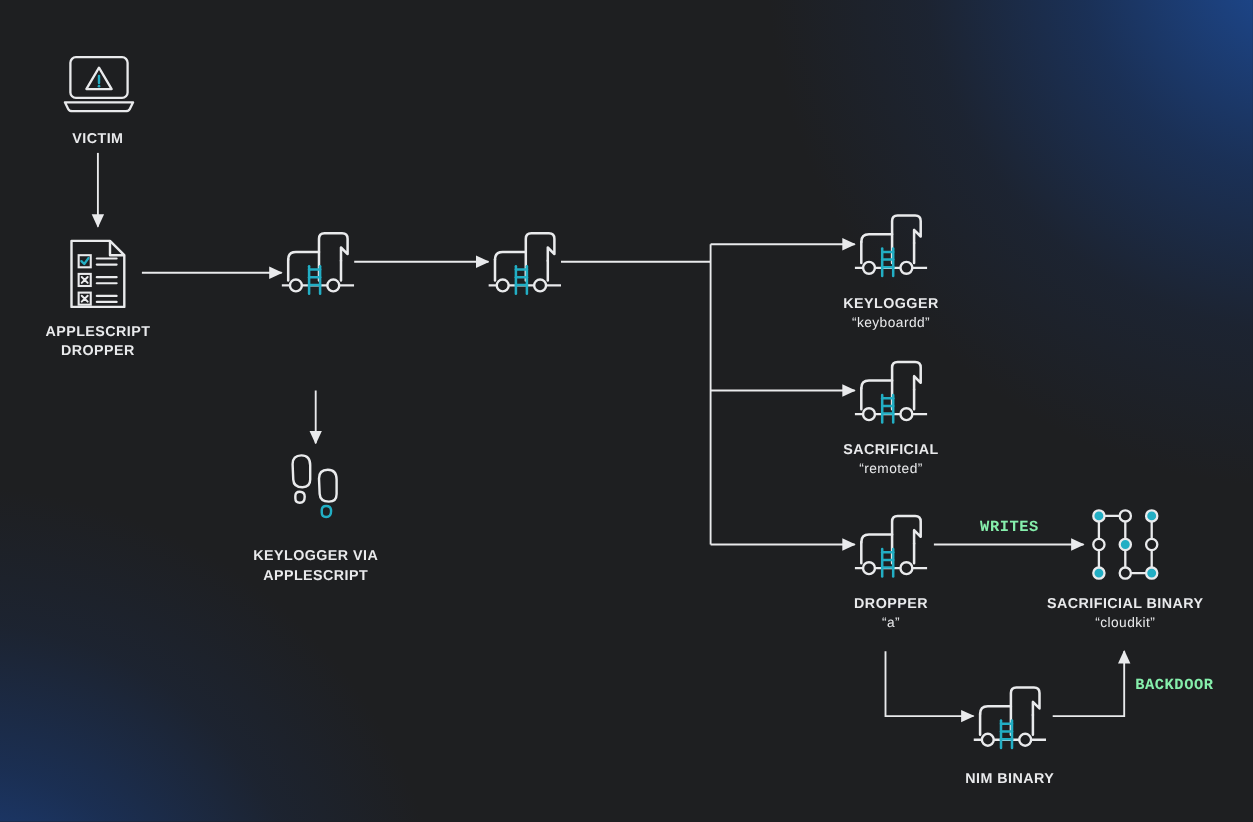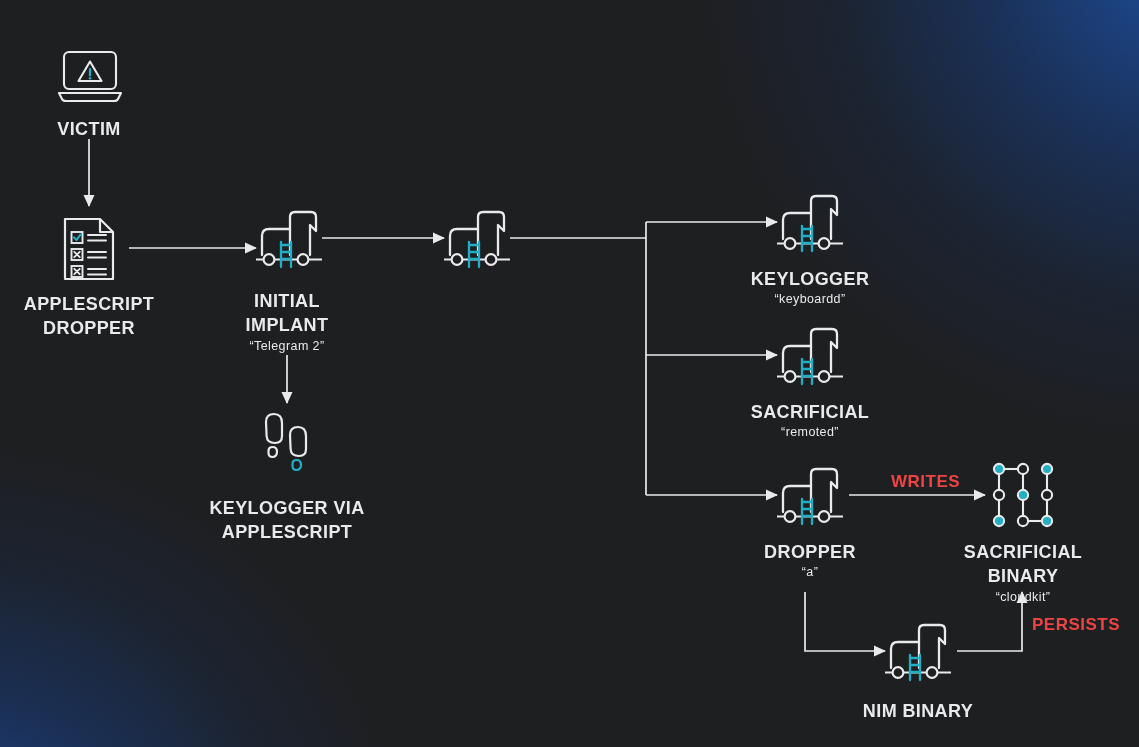--- a/index.html
+++ b/index.html
@@ -12,23 +12,23 @@
   #bg{position:absolute;inset:0;
     background:
       radial-gradient(circle 620px at 1180px -40px, rgba(29,78,158,.95) 0%, rgba(24,60,122,.60) 32%, rgba(24,48,92,.28) 55%, rgba(30,31,33,0) 78%),
       radial-gradient(circle 560px at -30px 880px, rgba(28,72,150,.95) 0%, rgba(24,58,118,.58) 33%, rgba(24,48,92,.26) 56%, rgba(30,31,33,0) 78%),
       #1e1f21;
   }
   #stage{position:absolute;inset:0;}
   svg.layer{position:absolute;inset:0;width:1139px;height:747px;overflow:visible;}
   .lbl{position:absolute;color:#e9eaec;text-align:center;letter-spacing:.4px;
        line-height:1.35;user-select:none;}
-  .lbl .t1{font-size:18px;font-weight:700;display:block;}
+  .lbl .t1{font-size:13px;font-weight:700;display:block;}
   .lbl .t2{font-size:12.5px;font-weight:400;display:block;}
-  .edge-lbl{position:absolute;color:#ef4444;font-size:17px;font-weight:700;letter-spacing:.5px;}
+  .edge-lbl{position:absolute;color:#86efac;font-size:14px;font-weight:700;letter-spacing:.5px;font-family:Liberation Mono, monospace;}
   .node{position:absolute;}
 </style>
 </head>
 <body>
 
 <div id="bg"></div>
 
 <div id="stage">
 
   <svg class="layer">
@@ -102,25 +102,20 @@
       <circle cx="47" cy="50.5" r="5.4" fill="#1e1f21" stroke="#e9eaec" stroke-width="2.2"></circle>
       <g stroke="#22aec4" stroke-width="2.3" stroke-linecap="round">
         <line x1="25" y1="33" x2="25" y2="58"></line>
         <line x1="35" y1="33" x2="35" y2="58"></line>
         <line x1="25" y1="36" x2="35" y2="36"></line>
         <line x1="25" y1="43" x2="35" y2="43"></line>
         <line x1="25" y1="50" x2="35" y2="50"></line>
       </g>
     </svg>
   </div>
-  <div class="lbl" style="left:207px;top:289px;width:160px;">
-    <span class="t1">INITIAL</span>
-    <span class="t1">IMPLANT</span>
-    <span class="t2">“Telegram 2”</span>
-  </div>
 
   <div class="node" style="left:257px;top:412px;width:62px;height:66px;">
     <svg width="62" height="66" viewBox="0 0 62 66">
       <path d="M9,10 Q9,2 17,2 Q25,2 25,11 L25,24 Q25,31 18,31 Q10,31 9.6,24 Z" fill="none" stroke="#e9eaec" stroke-width="2.2" stroke-linejoin="round"></path>
       <path d="M11.5,39 Q11.5,35 15.5,35 Q20,35 20,39.5 Q20,45 15.5,45 Q11.5,45 11.5,41 Z" fill="none" stroke="#e9eaec" stroke-width="2.2" stroke-linejoin="round"></path>
       <path d="M33,23 Q33,15 41,15 Q49,15 49,24 L49,37 Q49,44 42,44 Q34,44 33.6,37 Z" fill="none" stroke="#e9eaec" stroke-width="2.2" stroke-linejoin="round"></path>
       <path d="M35.5,52 Q35.5,48 39.5,48 Q44,48 44,52.5 Q44,58 39.5,58 Q35.5,58 35.5,54 Z" fill="none" stroke="#22aec4" stroke-width="2.2" stroke-linejoin="round"></path>
     </svg>
   </div>
   <div class="lbl" style="left:207px;top:496px;width:160px;">
@@ -249,15 +244,15 @@
         <line x1="25" y1="43" x2="35" y2="43"></line>
         <line x1="25" y1="50" x2="35" y2="50"></line>
       </g>
     </svg>
   </div>
   <div class="lbl" style="left:838px;top:699px;width:160px;">
     <span class="t1">NIM BINARY</span>
   </div>
 
   <div class="edge-lbl" style="left:891px;top:472px;">WRITES</div>
-  <div class="edge-lbl" style="left:1032px;top:615px;">PERSISTS</div>
+  <div class="edge-lbl" style="left:1032px;top:615px;">BACKDOOR</div>
 
 </div>
 
 </body></html>

